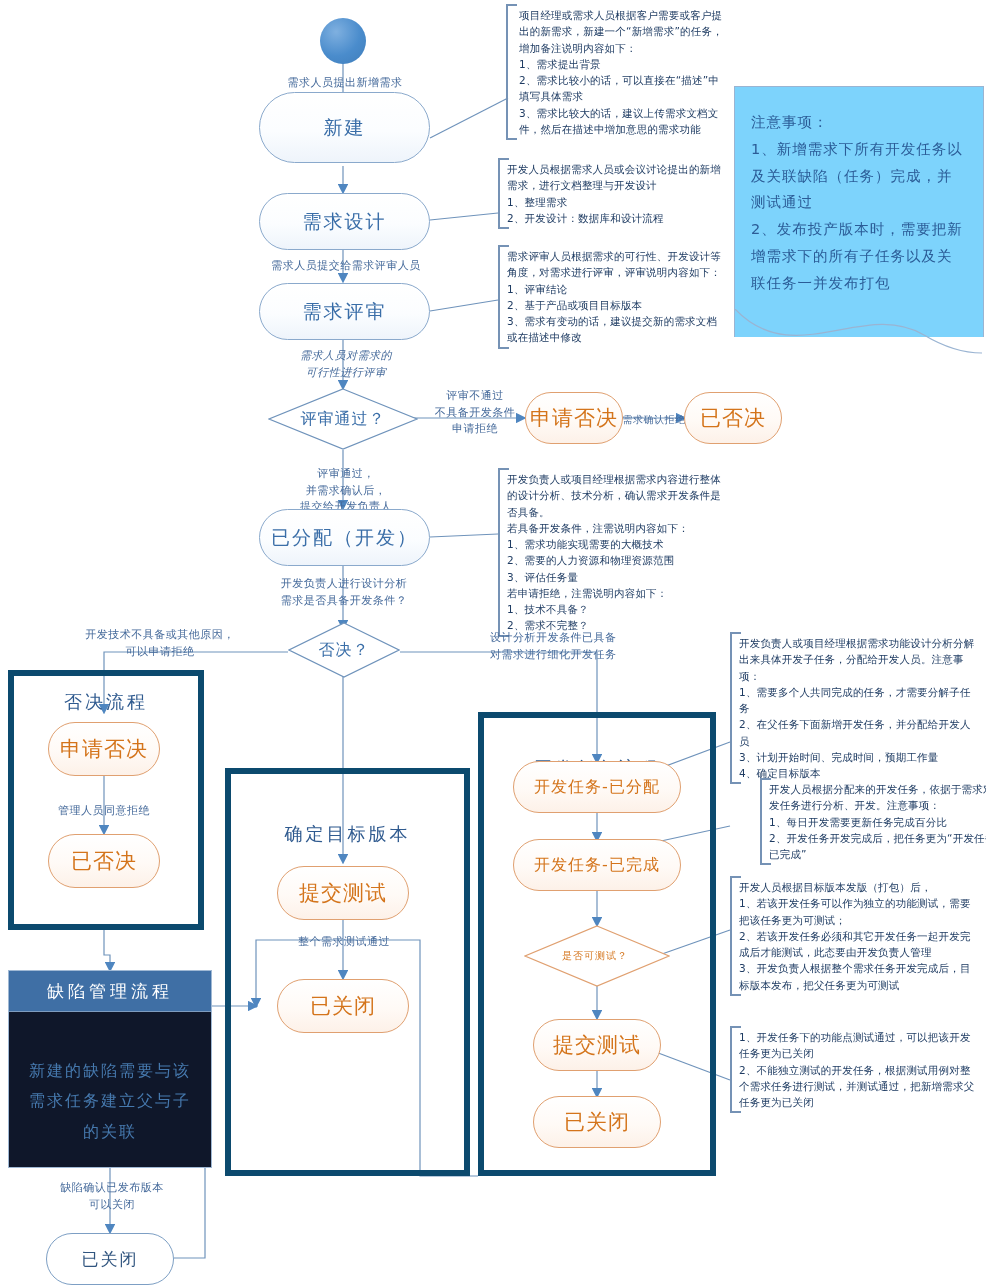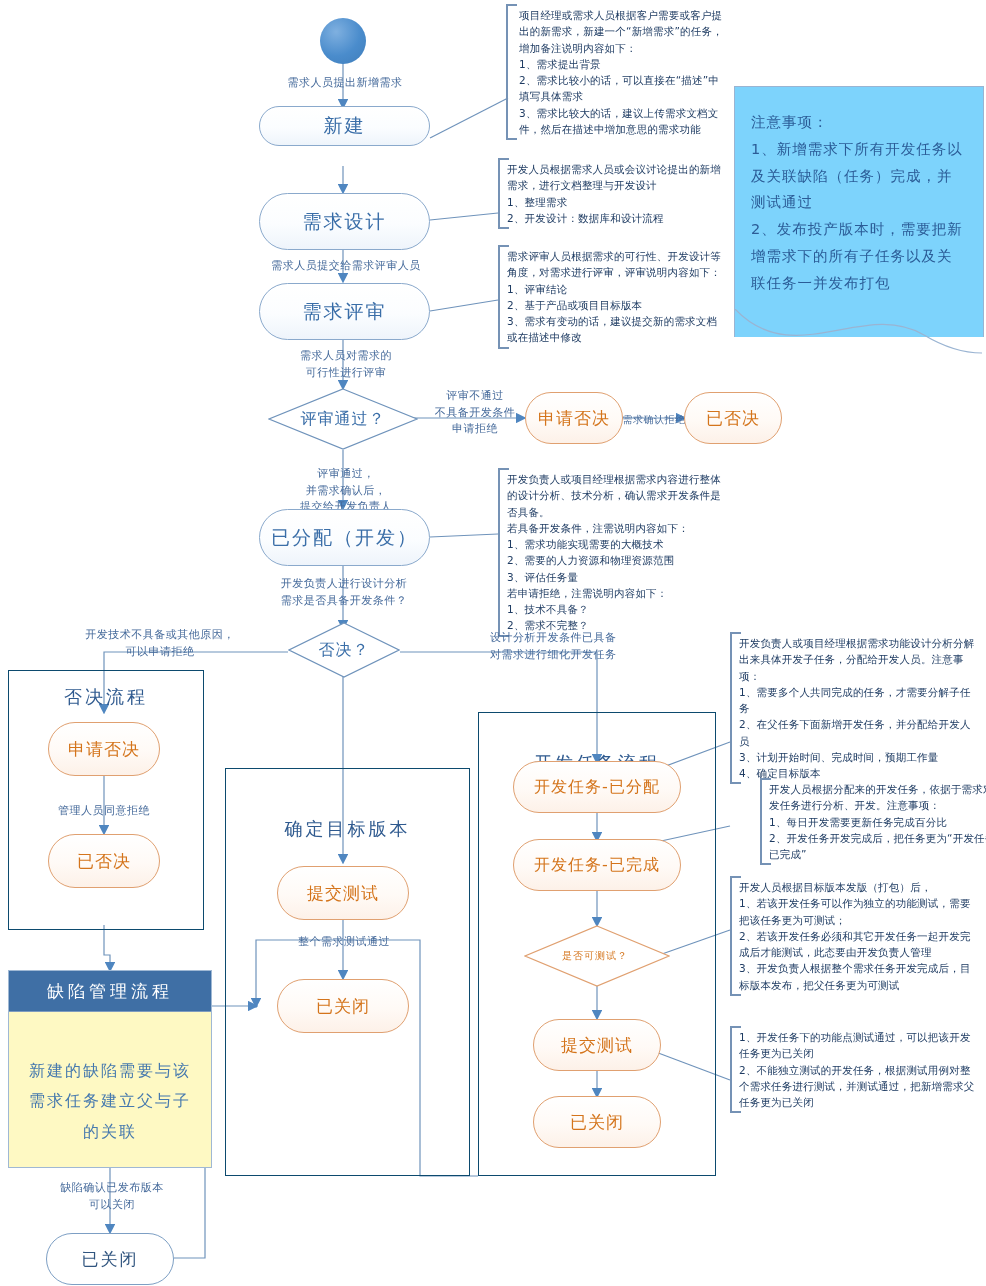--- a/index.html
+++ b/index.html
@@ -19,21 +19,21 @@
     font-size:19px;letter-spacing:2px;
     white-space:nowrap;
   }
   
   .node-orange{
     border:1px solid #e0a070;
     border-radius:32px;
     background:linear-gradient(180deg,#ffffff 0%,#fffaf6 55%,#fdf1e8 100%);
     color:#d4741b;
     display:flex;align-items:center;justify-content:center;
-    font-size:17px;letter-spacing:1px;
+    font-size:21px;letter-spacing:1px;
     white-space:nowrap;
   }
   .node-plain{
     border:1px solid #7d9fc4;
     border-radius:40px;
     background:#ffffff;
     color:#31557f;
     display:flex;align-items:center;justify-content:center;
     font-size:17px;letter-spacing:2px;white-space:nowrap;
   }
@@ -44,26 +44,26 @@
       font-size:16px;letter-spacing:1px;white-space:nowrap;}
   .diamond svg{position:absolute;left:0;top:0;}
   .d-blue .dlabel{color:#3a6ea8;}
   .d-orange .dlabel{color:#d4741b;font-size:10px;white-space:normal;}
 
   
   .start-dot{border-radius:50%;
     background:radial-gradient(circle at 35% 30%,#7fb0e0 0%,#4a8ccc 55%,#3f7dba 100%);}
 
   
-  .group-box{border:1px solid #0c4a6e;background:transparent;}
+  .group-box{border:6px solid #0c4a6e;background:transparent;}
   .group-title{position:absolute;width:100%;text-align:center;color:#2f5a8f;
      font-size:18px;letter-spacing:3px;}
 
   
-  .defect-panel{border:1px solid #9fb8d4;background:#fef9c3;}
+  .defect-panel{border:1px solid #9fb8d4;background:#0f172a;}
   .defect-header{background:#3f6fa5;color:#ffffff;font-size:17px;letter-spacing:4px;
      display:flex;align-items:center;justify-content:center;height:40px;
      border-bottom:1px solid #7e9cbf;}
   .defect-body{color:#4679ae;font-size:16px;line-height:1.9;text-align:center;
      letter-spacing:2px;padding:44px 18px 0 18px;}
 
   
   .edge-label{color:#44699a;font-size:11px;line-height:1.5;text-align:center;
       letter-spacing:.5px;white-space:nowrap;}
 
@@ -147,21 +147,21 @@
       <path d="M615,851 L730,826"></path>
       <path d="M645,960 L730,930"></path>
       <path d="M645,1048 L730,1080"></path>
     </g>
   </svg>
 
   <div class="abs start-dot" style="left:320px;top:18px;width:46px;height:46px;"></div>
 
   <div class="abs edge-label" style="left:275px;top:75px;width:140px;">需求人员提出新增需求</div>
 
-  <div class="abs node-blue" style="left:259px;top:106px;width:171px;height:40px;">新建</div>
+  <div class="abs node-blue" style="left:259px;top:92px;width:171px;height:71px;">新建</div>
 
   <div class="abs note" style="left:506px;top:4px;width:225px;padding-left:11px;">项目经理或需求人员根据客户需要或客户提出的新需求，新建一个“新增需求”的任务，增加备注说明内容如下：
 1、需求提出背景
 2、需求比较小的话，可以直接在“描述”中填写具体需求
 3、需求比较大的话，建议上传需求文档文件，然后在描述中增加意思的需求功能</div>
 
   <div class="abs node-blue" style="left:259px;top:193px;width:171px;height:57px;">需求设计</div>
 
   <div class="abs note" style="left:498px;top:158px;width:228px;">开发人员根据需求人员或会议讨论提出的新增需求，进行文档整理与开发设计
 1、整理需求
@@ -169,21 +169,21 @@
 
   <div class="abs edge-label" style="left:266px;top:258px;width:160px;">需求人员提交给需求评审人员</div>
 
   <div class="abs node-blue" style="left:259px;top:283px;width:171px;height:57px;">需求评审</div>
 
   <div class="abs note" style="left:498px;top:245px;width:228px;">需求评审人员根据需求的可行性、开发设计等角度，对需求进行评审，评审说明内容如下：
 1、评审结论
 2、基于产品或项目目标版本
 3、需求有变动的话，建议提交新的需求文档或在描述中修改</div>
 
-  <div class="abs edge-label" style="left:273px;top:348px;width:146px;white-space:pre-line;">需求人员对需求的
+  <div class="abs edge-label" style="left:273px;top:348px;width:146px;white-space:pre-line;font-style:italic;">需求人员对需求的
 可行性进行评审</div>
 
   <div class="abs diamond d-blue" style="left:268px;top:388px;width:150px;height:62px;">
     <svg width="150" height="62">
       <polygon points="75,1 149,31 75,61 1,31" fill="#ffffff" stroke="#6f93bb" stroke-width="1.2"></polygon>
     </svg>
     <div class="dlabel">评审通过？</div>
   </div>
 
   <div class="abs edge-label" style="left:415px;top:388px;width:120px;white-space:pre-line;">评审不通过

